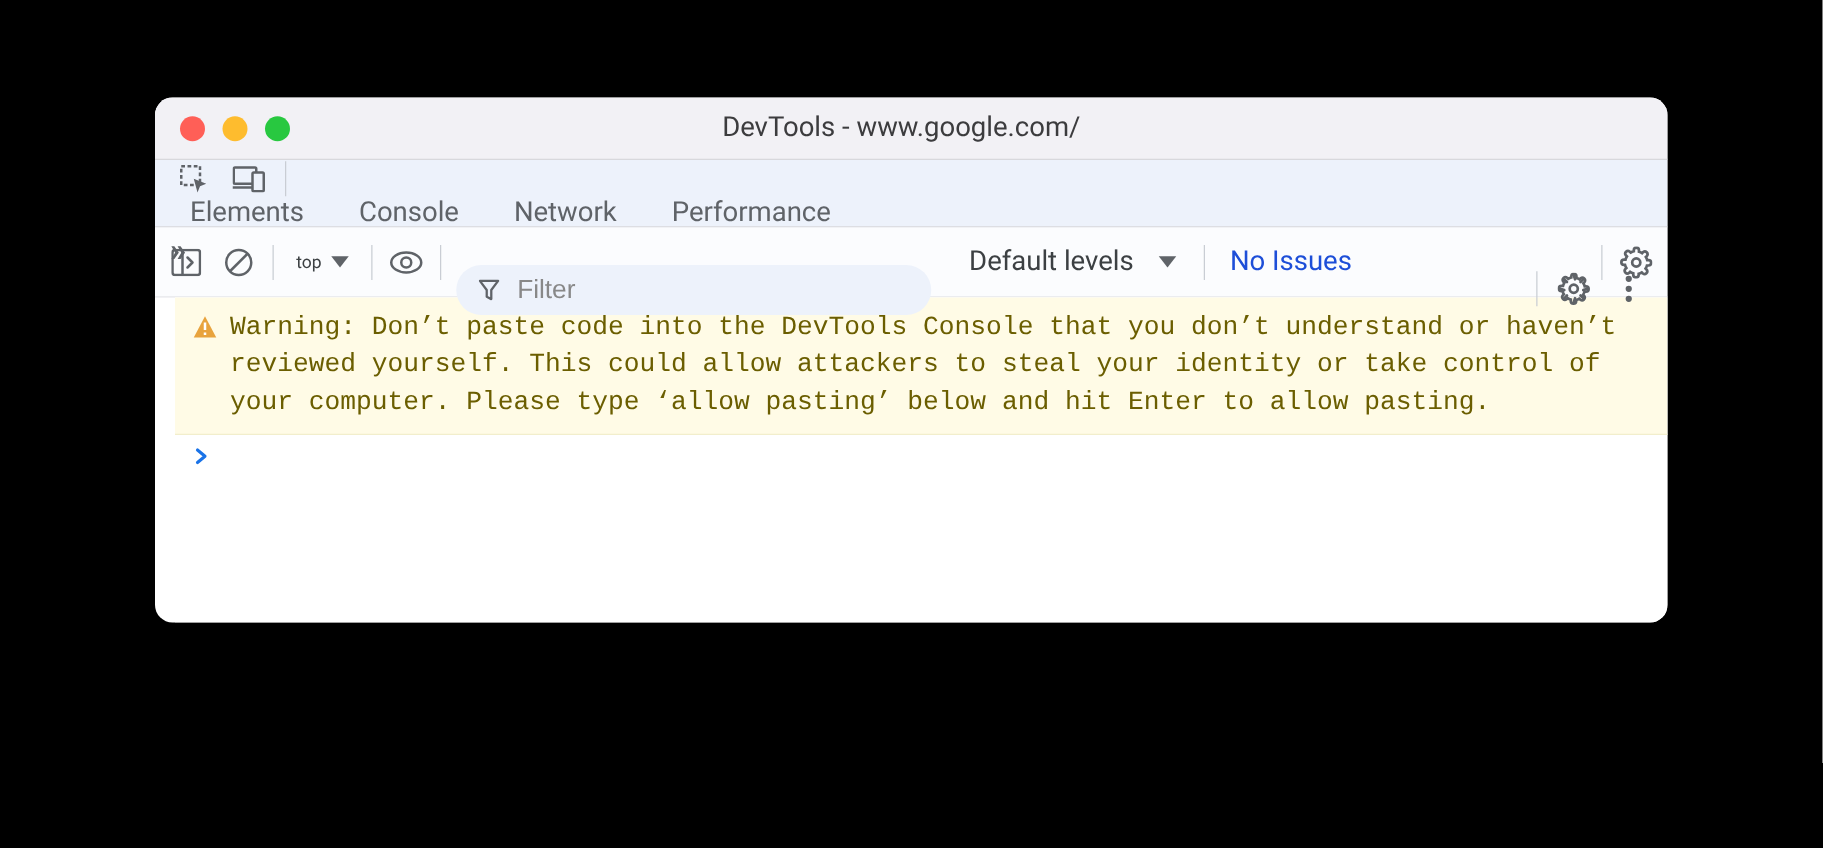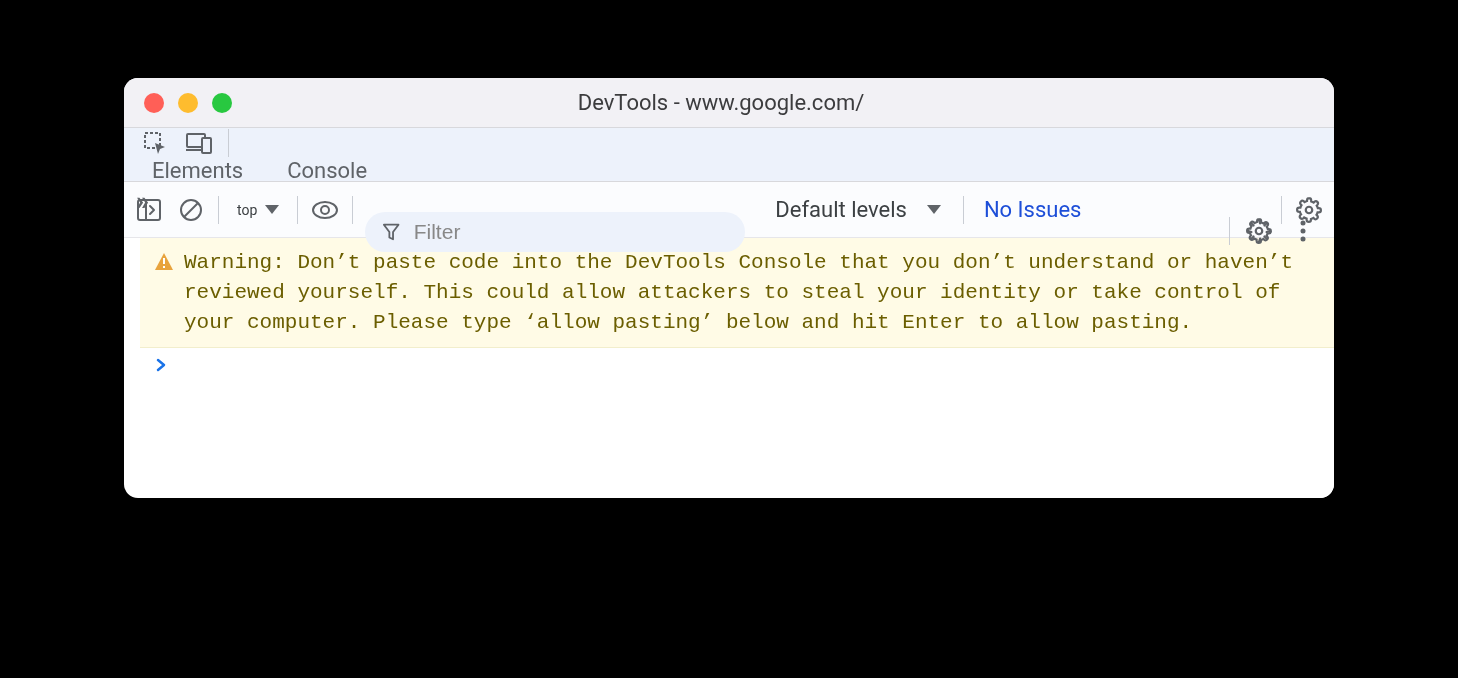--- a/index.html
+++ b/index.html
@@ -233,20 +233,22 @@
           <rect x="1" y="2" width="18" height="13" rx="1"></rect>
           <line x1="0" y1="18" x2="20" y2="18"></line>
           <rect x="16" y="6" width="9" height="15" rx="1" fill="#edf2fb"></rect>
         </svg>
       </div>
       <div class="divider"></div>
     </div>
     <div class="tabs">
       <div class="tab">Elements</div>
       <div class="tab">Console</div>
+      <div class="tab">Network</div>
+      <div class="tab">Performance</div>
     </div>
     <div class="more-chevrons">»</div>
     <div class="tabs-right">
       <div class="divider"></div>
       <div class="icon-btn">
         <svg width="26" height="26" viewBox="0 0 24 24" fill="none" stroke="#5f6368" stroke-width="2">
           <circle cx="12" cy="12" r="3"></circle>
           <path d="M12 2 L13 5 M12 22 L13 19 M2 12 L5 13 M22 12 L19 13 M4.9 4.9 L7 7 M19.1 19.1 L17 17 M4.9 19.1 L7 17 M19.1 4.9 L17 7" stroke-linecap="round"></path>
           <path d="M12 1a2 2 0 0 1 2 2v1.1a8 8 0 0 1 2.3 1l.8-.8a2 2 0 0 1 2.8 2.8l-.8.8a8 8 0 0 1 1 2.3H21a2 2 0 0 1 0 4h-1.1a8 8 0 0 1-1 2.3l.8.8a2 2 0 0 1-2.8 2.8l-.8-.8a8 8 0 0 1-2.3 1V21a2 2 0 0 1-4 0v-1.1a8 8 0 0 1-2.3-1l-.8.8a2 2 0 0 1-2.8-2.8l.8-.8a8 8 0 0 1-1-2.3H3a2 2 0 0 1 0-4h1.1a8 8 0 0 1 1-2.3l-.8-.8a2 2 0 0 1 2.8-2.8l.8.8a8 8 0 0 1 2.3-1V3a2 2 0 0 1 2-2z" fill="none"></path>
         </svg>

